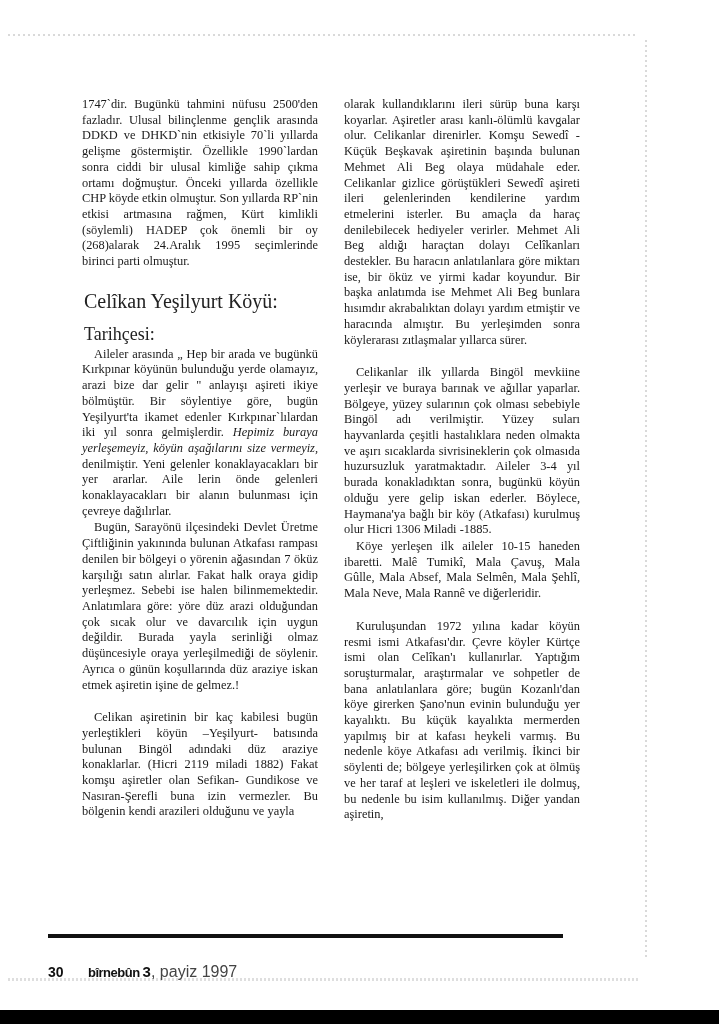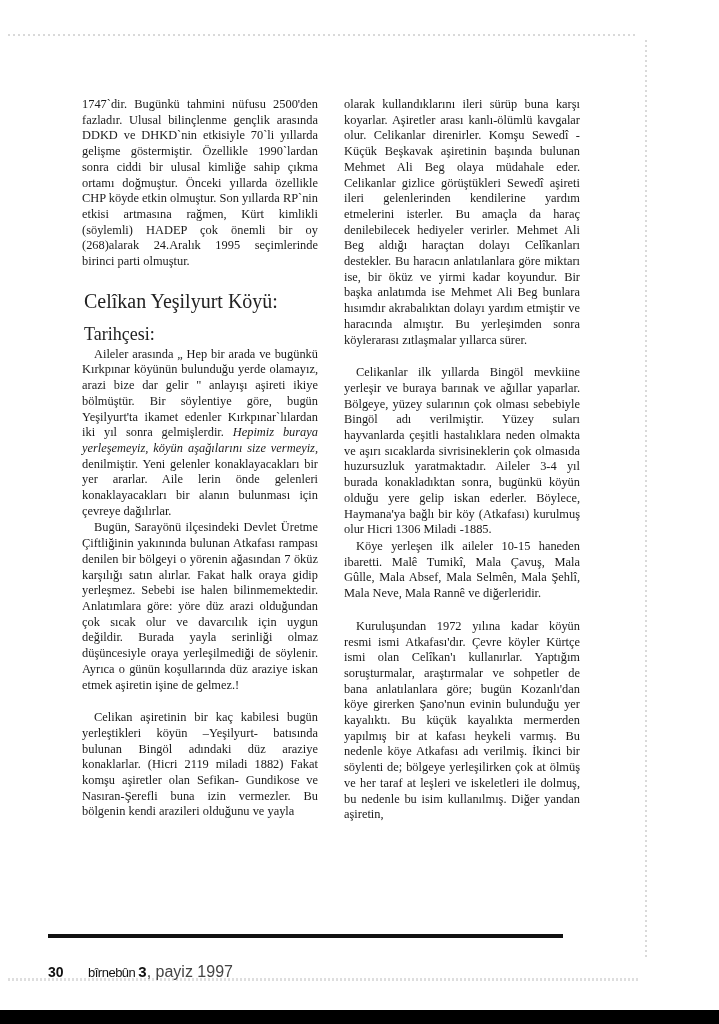--- a/index.html
+++ b/index.html
@@ -38,21 +38,21 @@
   em { font-style:italic; }
 
   .footer-rule {
     position:absolute; left:48px; top:934px; width:515px; height:4px; background:#111;
   }
   .footer {
     position:absolute; left:48px; top:939px; font-family:"Liberation Sans","DejaVu Sans",sans-serif;
     display:flex; align-items:baseline; color:#111;margin-top:24px;
   }
   .page-num { font-size:14px; font-weight:bold; width:40px; }
-  .mag { font-size:13px; font-weight:normal; letter-spacing:-0.5px; }
+  .mag { font-size:13px; font-weight:bold; letter-spacing:-0.5px; }
   .issue { font-size:15px; font-weight:bold; margin-left:3px; }
   .season { font-size:16px; color:#444; }
 </style>
 </head>
 <body>
 
 <div class="scan-top"></div>
 <div class="scan-right"></div>
 <div class="scan-bottom"></div>
 

